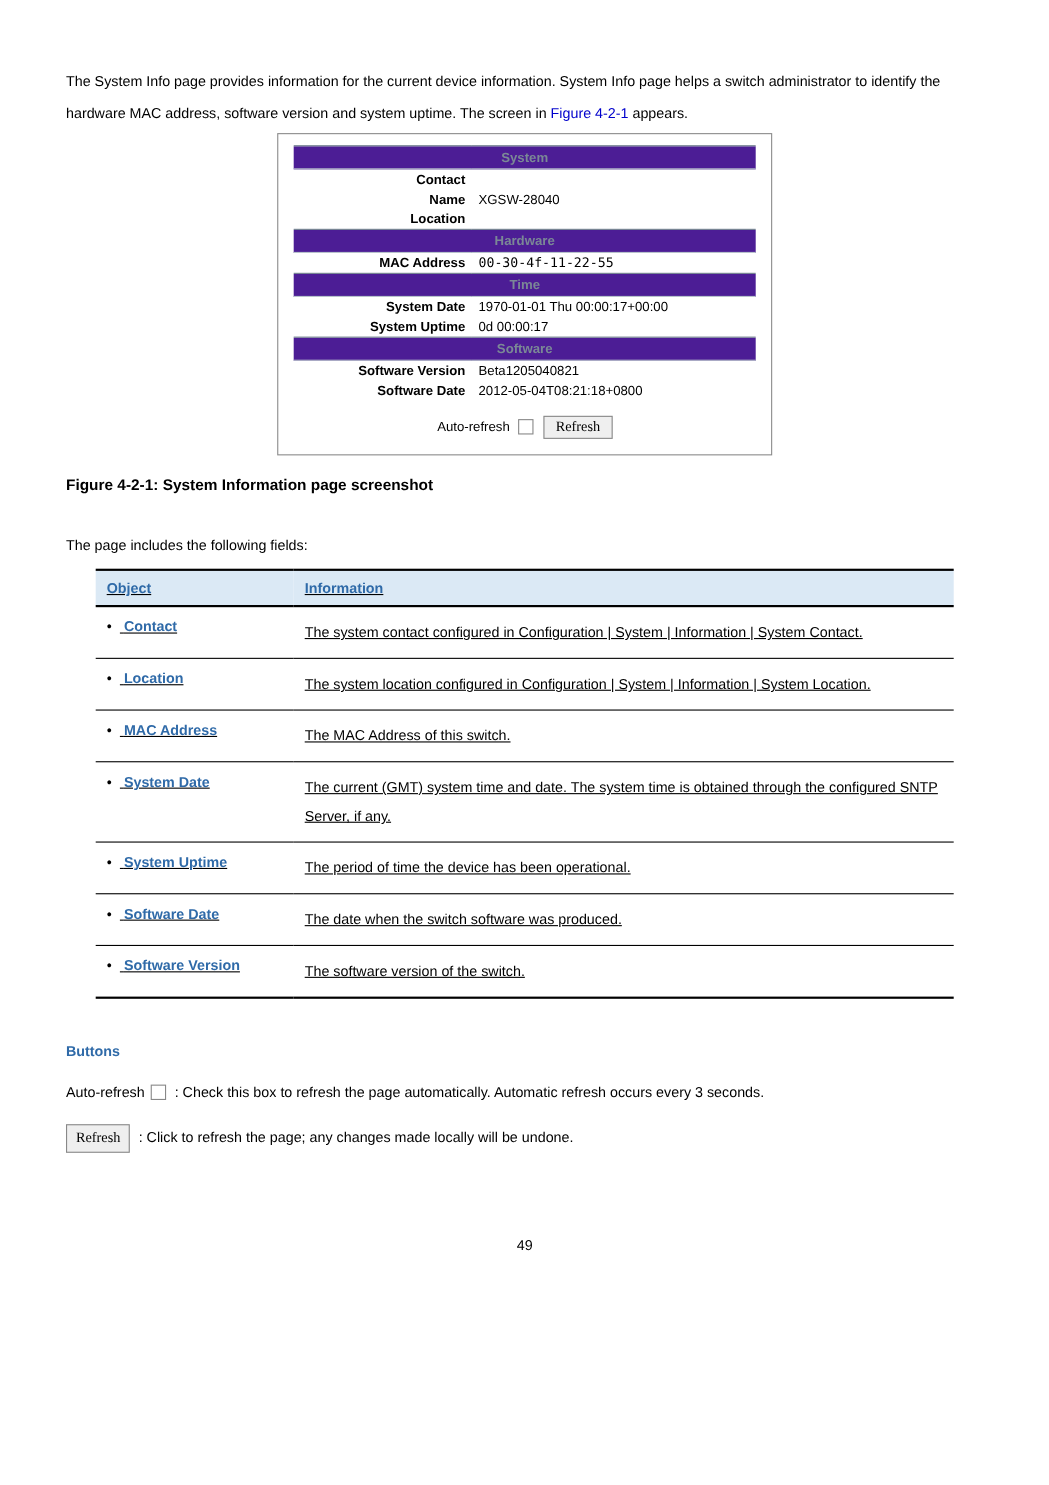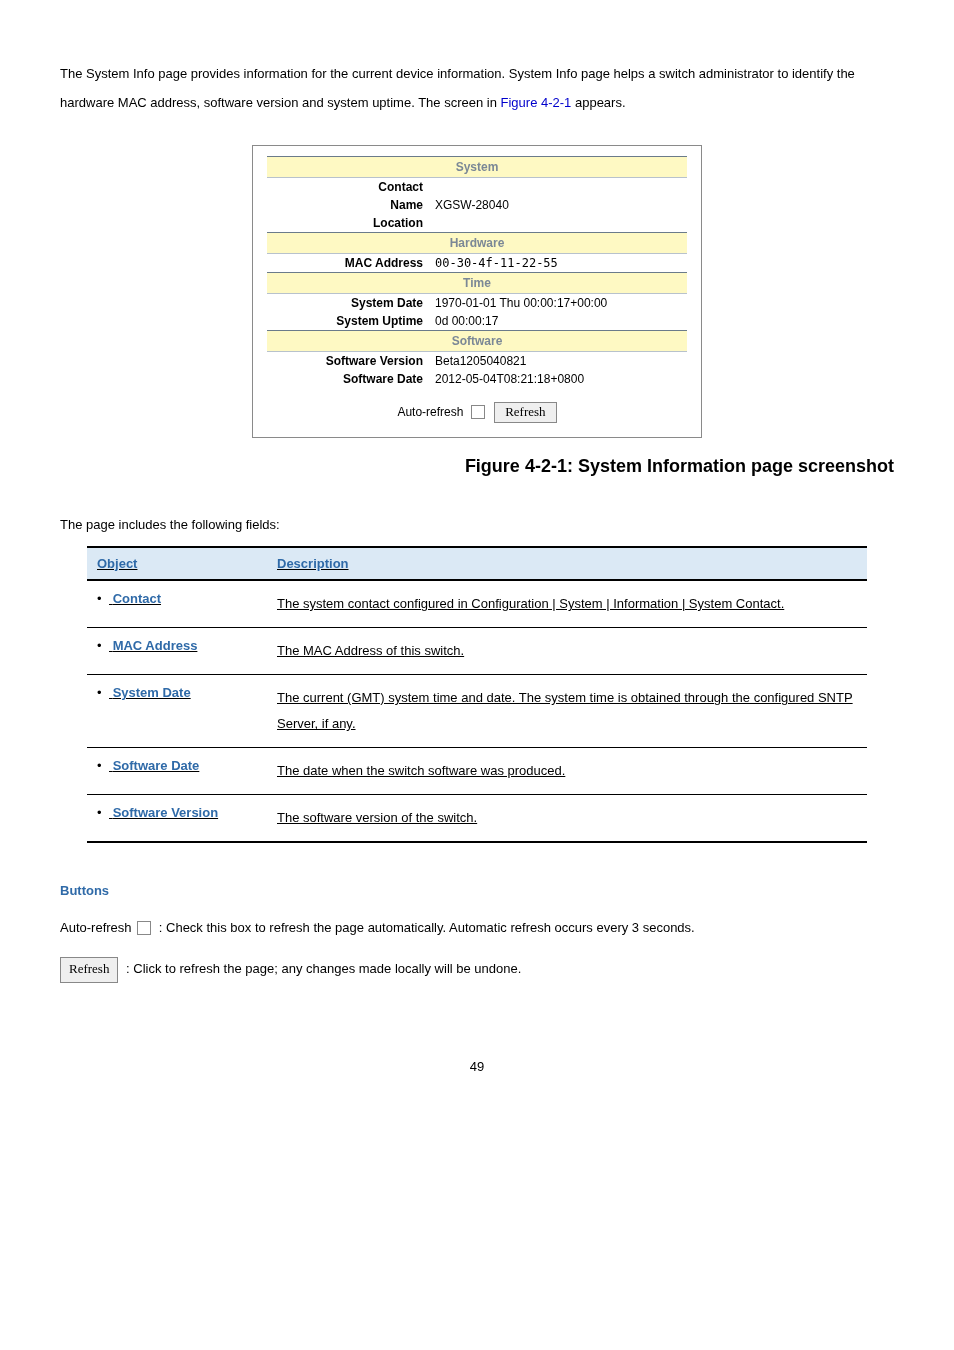--- a/index.html
+++ b/index.html
@@ -8,21 +8,21 @@
     font-family: Arial, Helvetica, sans-serif;
     font-size: 13px;
     color: #000;
     width: 954px;
   }
   .page {
     padding: 60px 60px 40px 60px;
   }
   .intro {
     line-height: 2.2;
-    margin-bottom: 28px;
+    margin-bottom: 4px;
   }
   .intro .link {
     color: #0000cc;
   }
 
   
   .ss-wrap {
     width: 420px;
     margin: 0 auto 18px auto;
     border: 1px solid #8a8a8a;
@@ -36,21 +36,21 @@
     color: #0b3ea8;
     padding: 4px 0 10px 0;
   }
   .ss-tbl {
     width: 100%;
     border-collapse: collapse;
     font-family: Verdana, Arial, sans-serif;
     font-size: 12px;
   }
   .ss-sec td {
-    background: #fef9c3;
+    background: #4c1d95;
     color: #7b8896;
     font-weight: bold;
     text-align: center;
     padding: 3px 6px;
     border-top: 1px solid #6b7b8a;
     border-bottom: 1px solid #b8c2cc;
     margin-top: 33px;
   }
   .ss-row td {
     padding: 2px 6px;
@@ -82,24 +82,24 @@
     display: inline-block;
     border: 1px solid #888;
     background: #efefef;
     font-family: Georgia, "Times New Roman", serif;
     font-size: 13px;
     padding: 1px 10px 2px 10px;
     vertical-align: middle;
   }
 
   .caption {
-    text-align: right;
+    text-align: left;
     font-weight: bold;
     margin: 10px 0 40px 0;
-    font-size: 18px;
+    font-size: 14px;
   }
   .fields-intro {
     margin: 0 0 14px 0;
   }
 
   
   .fields {
     width: 780px;
     margin: 0 auto 40px auto;
     border-collapse: collapse;
@@ -241,35 +241,43 @@
   <div class="caption">
     <span>Figure 4-2-1:</span><span> System Information page screenshot</span>
   </div>
 
   <div class="fields-intro">The page includes the following fields:</div>
 
   <table class="fields">
     <thead>
       <tr>
         <th>Object</th>
-        <th>Description</th>
+        <th>Information</th>
       </tr>
     </thead>
     <tbody>
       <tr>
         <td class="obj"><span class="bullet">•</span> <span class="lbl">Contact</span></td>
         <td class="desc">The system contact configured in Configuration | System | Information | System Contact.</td>
       </tr>
       <tr>
+        <td class="obj"><span class="bullet">•</span> <span class="lbl">Location</span></td>
+        <td class="desc">The system location configured in Configuration | System | Information | System Location.</td>
+      </tr>
+      <tr>
         <td class="obj"><span class="bullet">•</span> <span class="lbl">MAC Address</span></td>
         <td class="desc">The MAC Address of this switch.</td>
       </tr>
       <tr>
         <td class="obj"><span class="bullet">•</span> <span class="lbl">System Date</span></td>
         <td class="desc">The current (GMT) system time and date. The system time is obtained through the configured SNTP Server, if any.</td>
+      </tr>
+      <tr>
+        <td class="obj"><span class="bullet">•</span> <span class="lbl">System Uptime</span></td>
+        <td class="desc">The period of time the device has been operational.</td>
       </tr>
       <tr>
         <td class="obj"><span class="bullet">•</span> <span class="lbl">Software Date</span></td>
         <td class="desc">The date when the switch software was produced.</td>
       </tr>
       <tr>
         <td class="obj"><span class="bullet">•</span> <span class="lbl">Software Version</span></td>
         <td class="desc">The software version of the switch.</td>
       </tr>
     </tbody>

